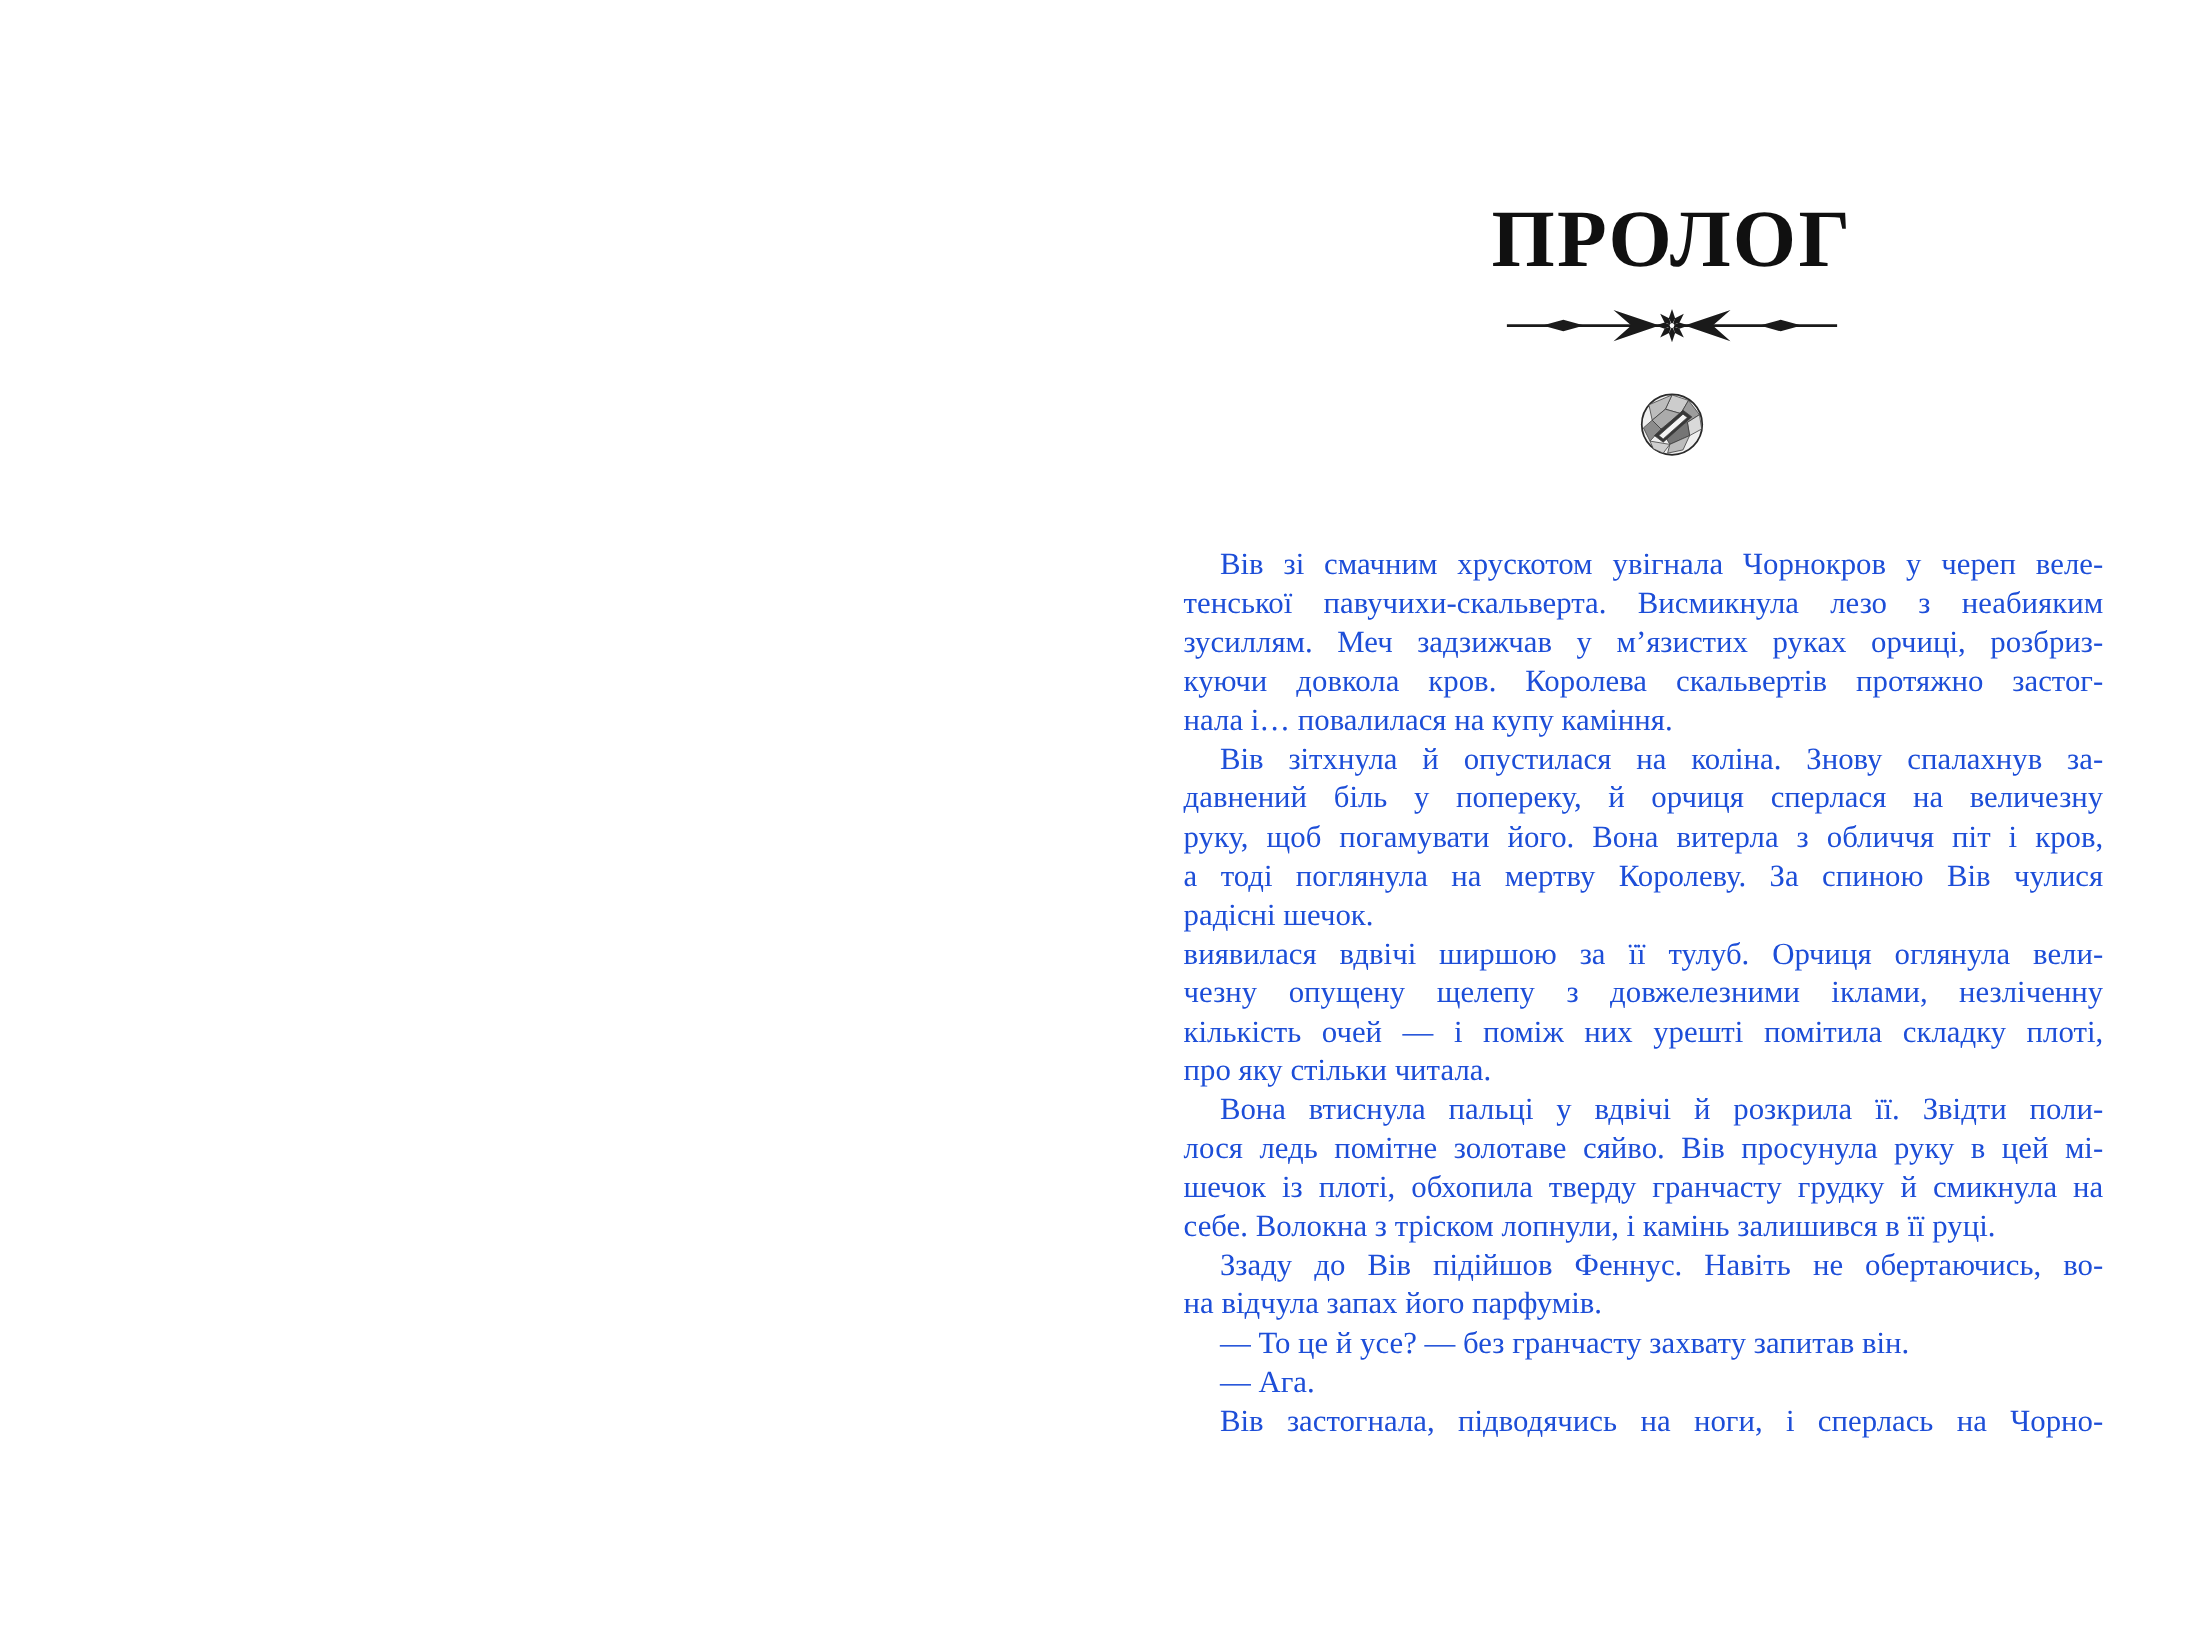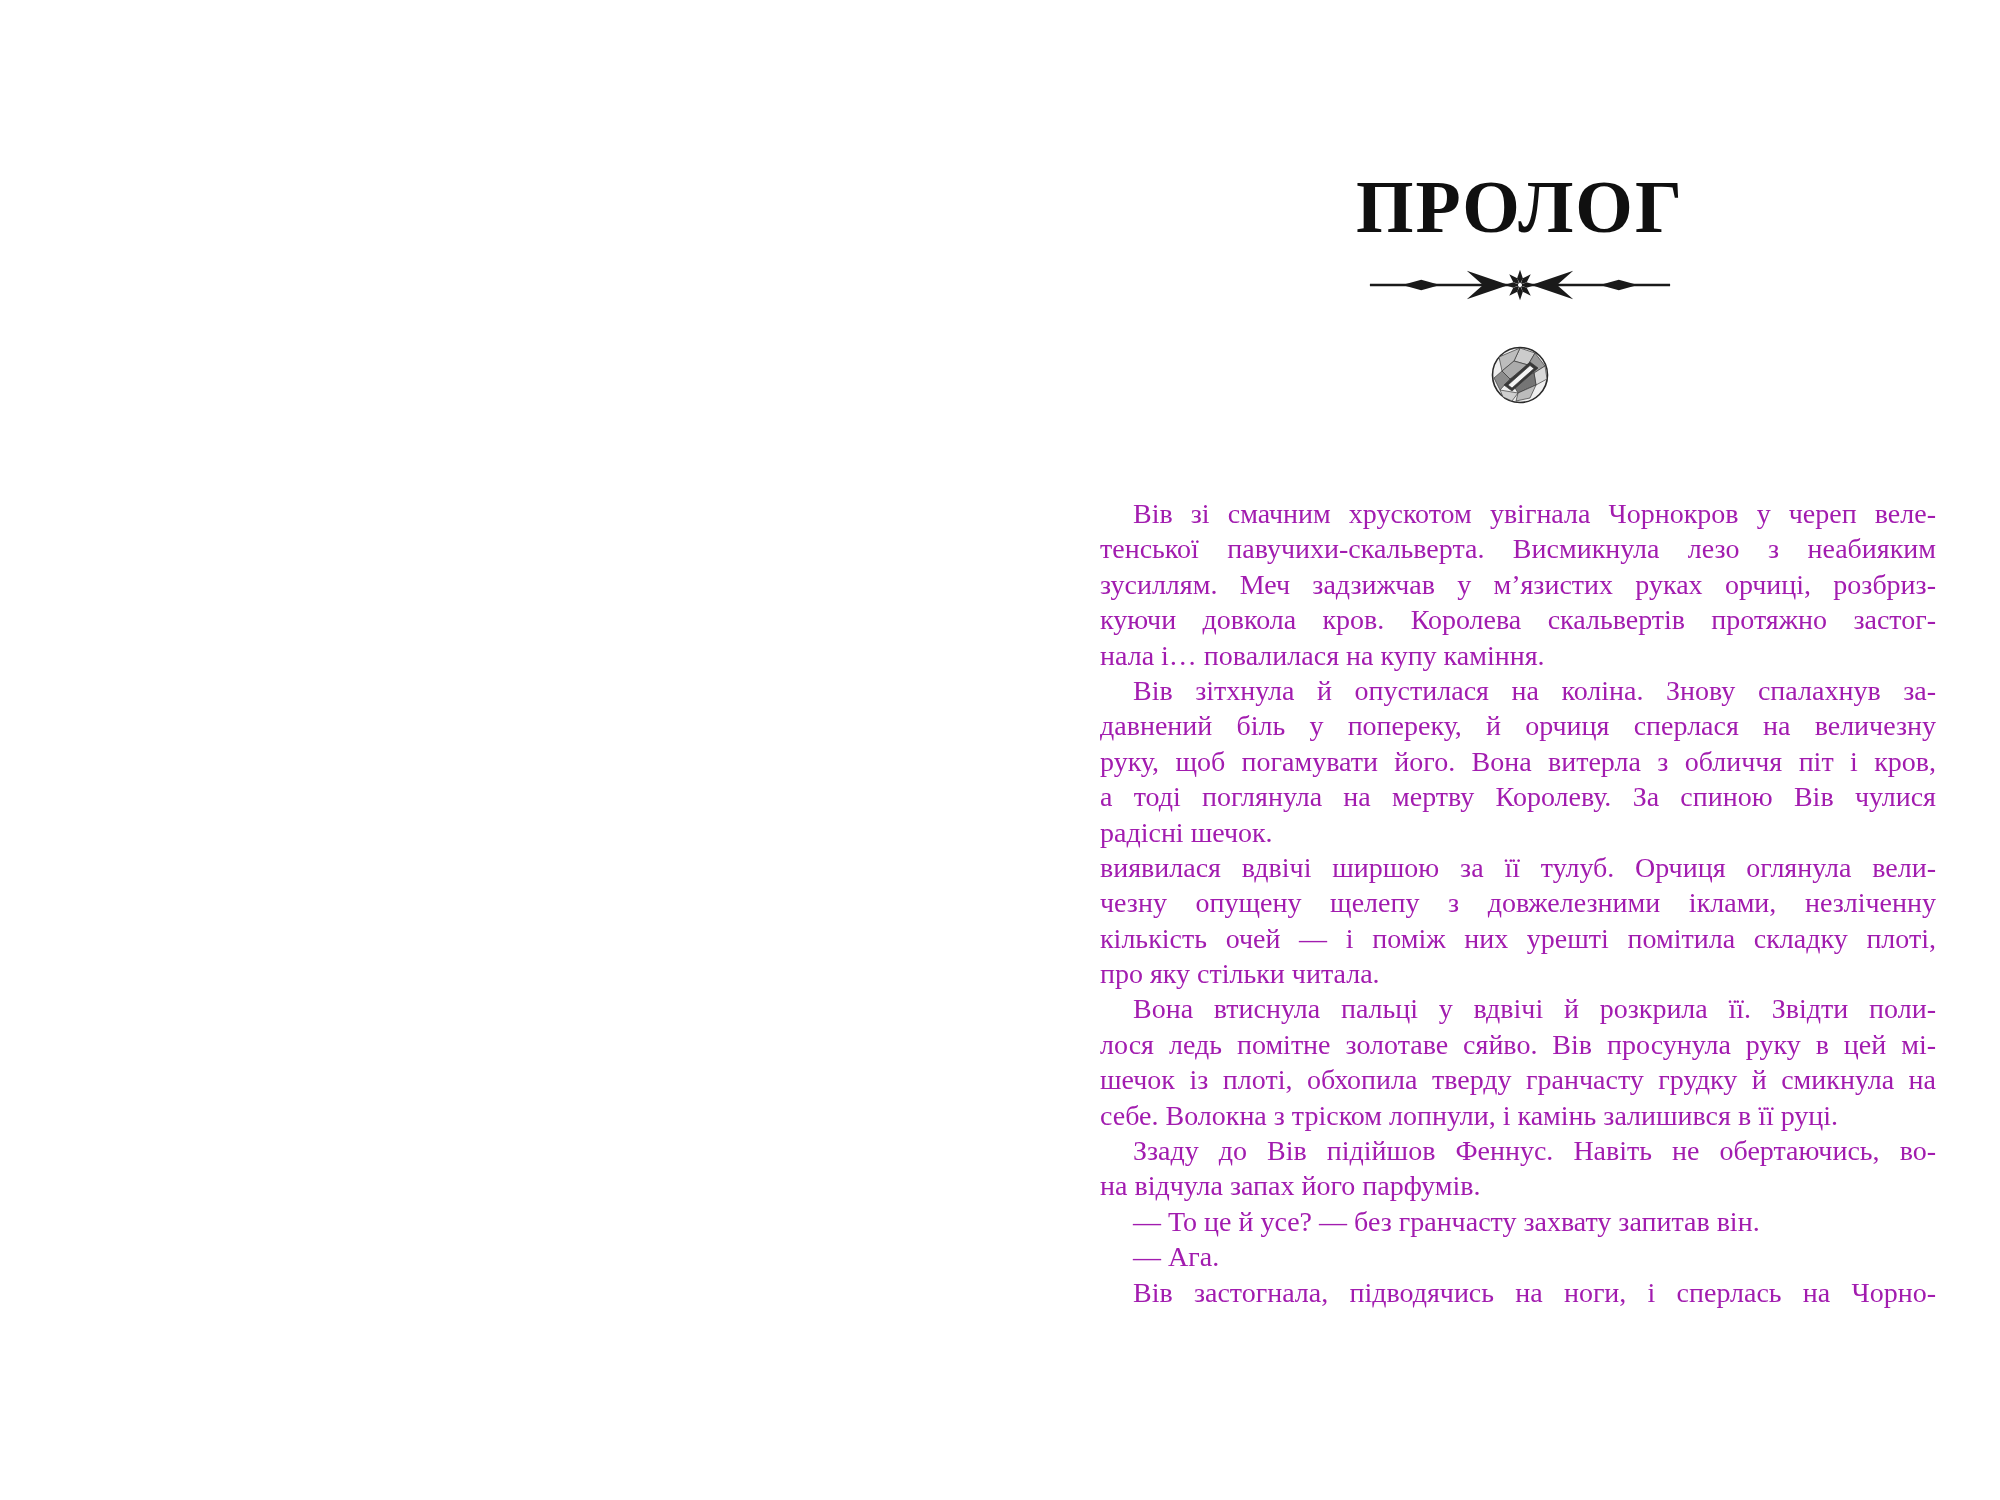--- a/index.html
+++ b/index.html
@@ -13,21 +13,21 @@
   }
   .left-page{
     position:absolute;left:0;top:0;width:1000px;height:1500px;
     background:#ffffff;
   }
   .right-page{
     position:absolute;left:0;top:0;width:2000px;height:1500px;
   }
   .chapter-head{
     position:absolute;
-    left:1076px;width:836px;top:4px;height:440px;
+    left:1076px;width:836px;top:15px;height:440px;
     transform:translateX(26px);
   }
   h1.chapter-title{
     position:absolute;top:166px;left:0;width:100%;
     margin:0;
     font-size:74px;line-height:1;
     font-weight:bold;
     letter-spacing:2px;
     text-align:center;
     color:#101010;
@@ -38,22 +38,21 @@
   }
   .emblem-wrap{
     position:absolute;top:341px;left:50%;
     width:60px;height:60px;margin-left:-30px;
   }
   .text-block{
     position:absolute;
     left:1076px;top:496px;width:836px;
     font-size:28px;
     line-height:35.4px;
-    color:#a21caf;
-    margin-left:24px;
+    color:#1d4ed8;
   }
   .ln{
     text-align:justify;
     text-align-last:justify;
     height:35.4px;
     white-space:normal;
   }
   .ln.last{
     text-align:right;
     text-align-last:left;

